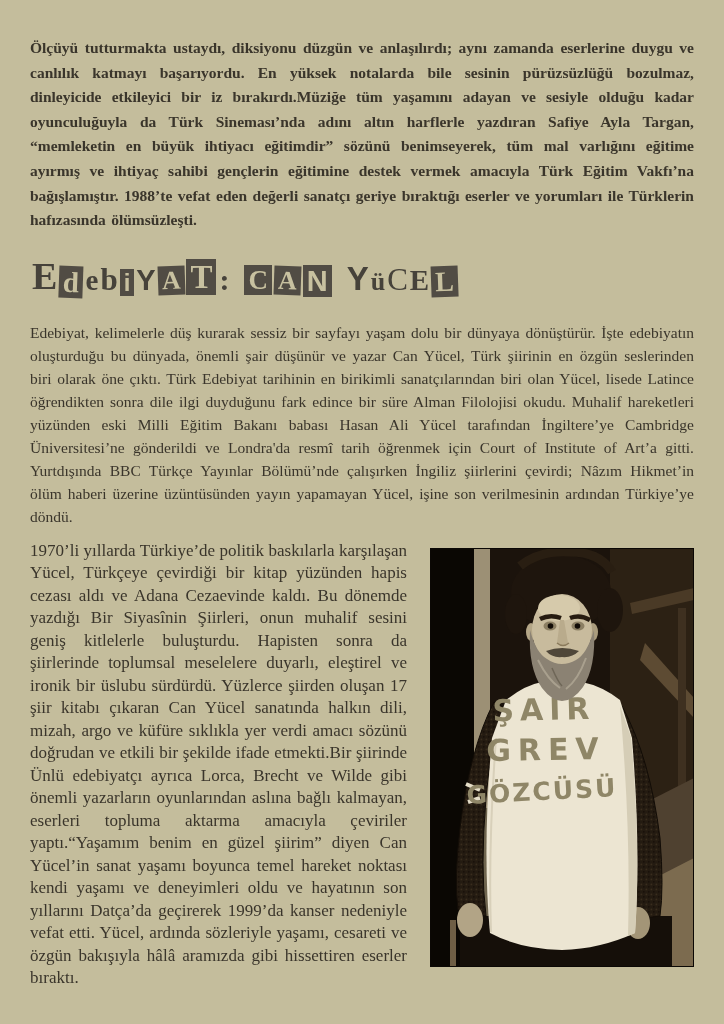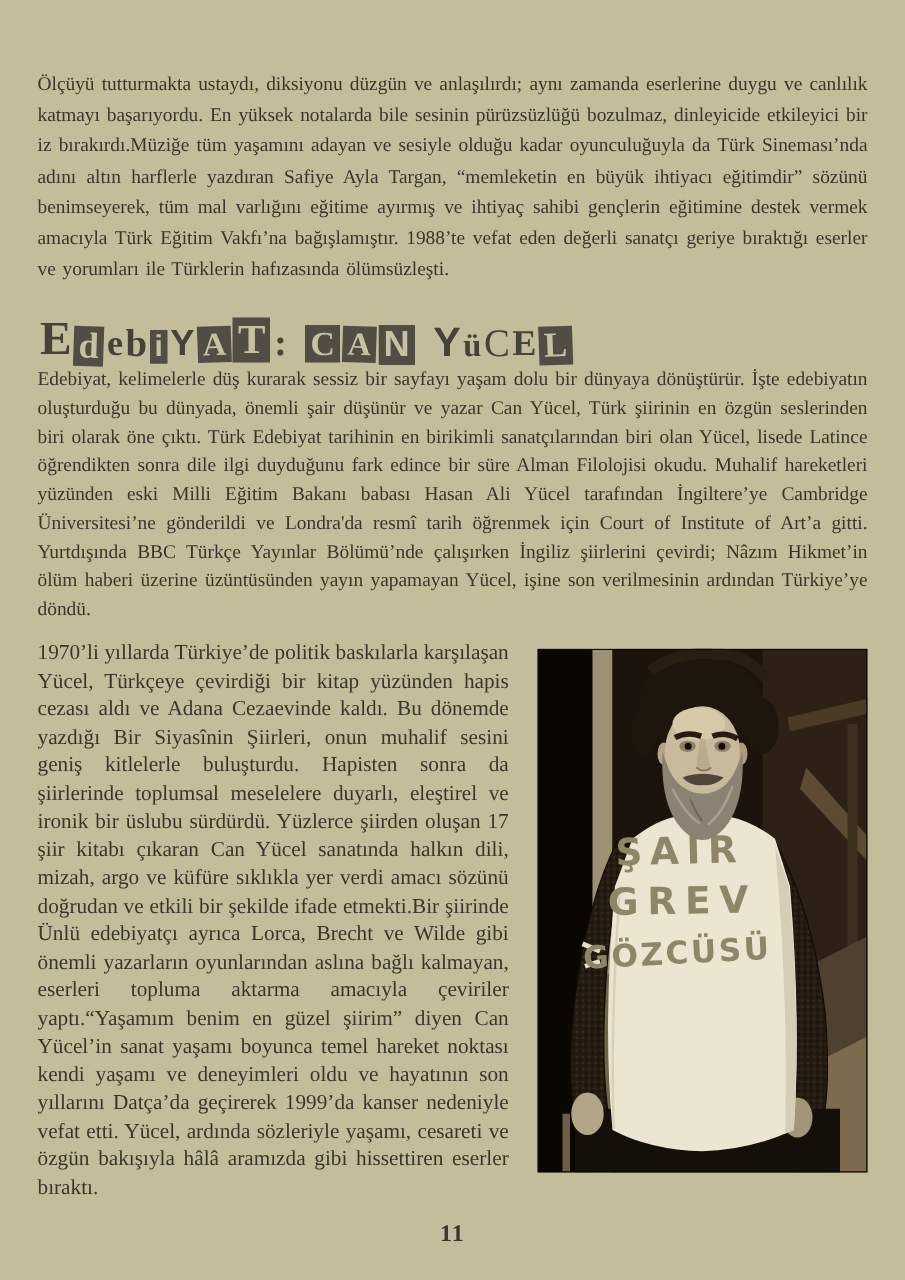--- a/index.html
+++ b/index.html
@@ -7,22 +7,22 @@
     position:relative;
     width:724px; height:1024px;
     background:#c4bd9c;
     overflow:hidden;
     font-family:"Liberation Serif","DejaVu Serif",serif;
     color:#3a352b;
     box-sizing:border-box;
   }
   .content { position:absolute; left:30px; top:0; width:664px; }
   .para { text-align:justify; margin:0; }
-  .p1 { margin-top:56px; font-size:15.5px; line-height:24.6px; word-spacing:1.5px; }
-  .p2 { margin-top:2px; font-size:15.5px; line-height:23px; word-spacing:1.5px; }
+  .p1 { margin-top:36px; font-size:15.5px; line-height:24.6px; word-spacing:1.5px;font-weight:bold; }
+  .p2 { margin-top:26px; font-size:15.5px; line-height:23px; word-spacing:1.5px; }
 
   
   .ransom { margin:15px 0 0 2px; height:47px; display:flex; align-items:flex-end; }
   .rl {
     display:inline-block; margin-right:2px;
     font-weight:bold; color:#46423a; line-height:1;
   }
   .v-plain-serif { font-family:"Liberation Serif",serif; }
   .v-plain-sans  { font-family:"Liberation Sans","DejaVu Sans",sans-serif; }
   .v-box-serif, .v-box-sans {
@@ -161,14 +161,13 @@
             <path d="M122,120 Q128,134 132,138" stroke="#6e6657" stroke-width="1.5" fill="none"></path>
             <path d="M116,103 Q132,97 149,103 Q142,110 132,109 Q122,110 116,103 Z" fill="#4f4739"></path>
           </g>
 
           <rect x="0.5" y="0.5" width="263" height="418" fill="none" stroke="#0b0805" stroke-width="1"></rect>
         </svg>
       </figure>
     </div>
   </div>
 
-  <div class="pagenum">11</div>
 </div>
 
 </body></html>

